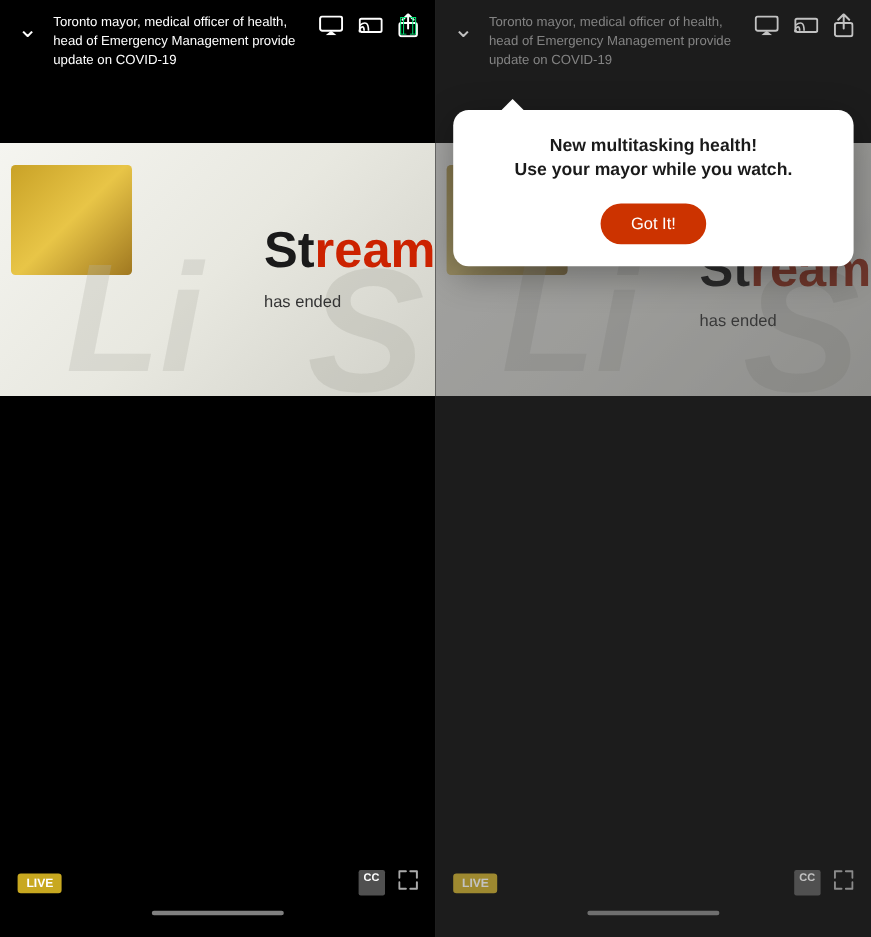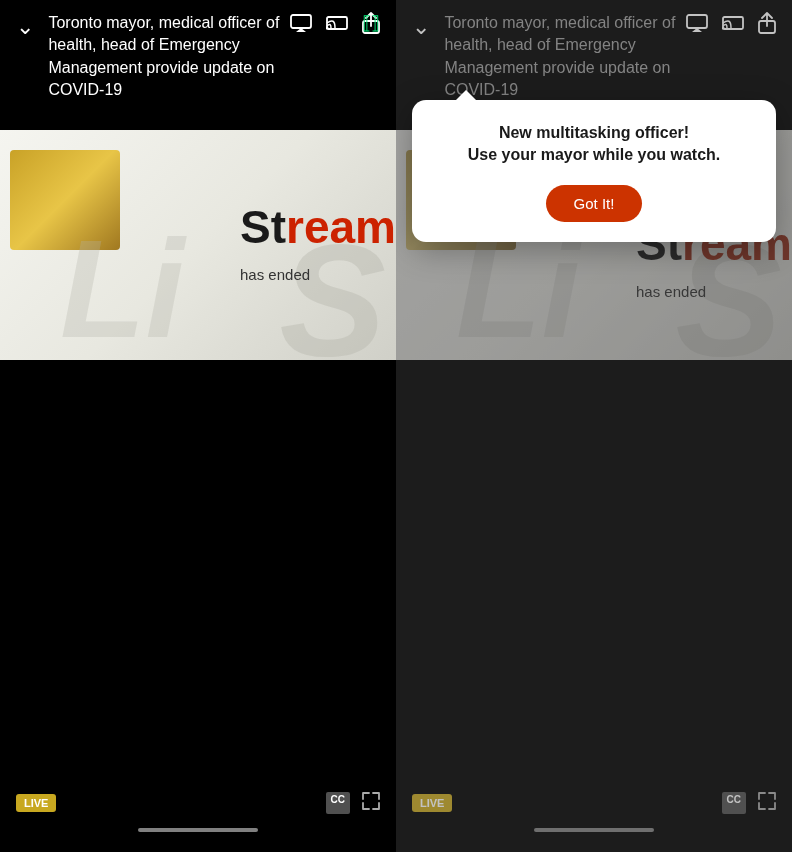--- a/index.html
+++ b/index.html
@@ -35,21 +35,21 @@
     .chevron-down {
       color: #fff;
       font-size: 22px;
       margin-right: 14px;
       margin-top: 2px;
       flex-shrink: 0;
     }
 
     .title-text {
       color: #9e9e9e;
-      font-size: 16px;
+      font-size: 12px;
       line-height: 1.4;
       flex: 1;
     }
 
     .title-text.left-panel {
       color: #ffffff;
     }
 
     .top-icons {
       display: flex;
@@ -384,21 +384,21 @@
         <svg width="18" height="22" viewBox="0 0 18 22" fill="none">
           <path d="M9 1 L9 14 M4 6 L9 1 L14 6" stroke="white" stroke-width="1.8" stroke-linecap="round" stroke-linejoin="round"></path>
           <rect x="1" y="9" width="16" height="12" rx="2" stroke="white" stroke-width="1.8" fill="none"></rect>
         </svg>
       </div>
     </div>
   </div>
 
   <div class="popup-card">
     <div class="popup-title">
-      <span>New multitasking officer!</span><br>
+      <span>New multitasking health!</span><br>
       <span>Use your mayor while you watch.</span>
     </div>
     <button class="got-it-btn">Got It!</button>
   </div>
 
   <div class="popup-overlay"></div>
 
   <div class="video-area dimmed">
     <div class="video-bg-decoration">
       <div class="gold-block"></div>

